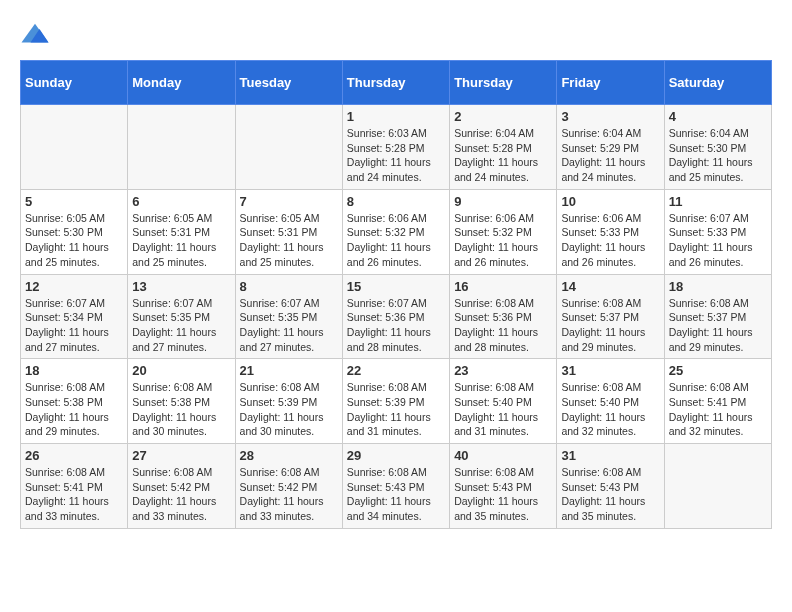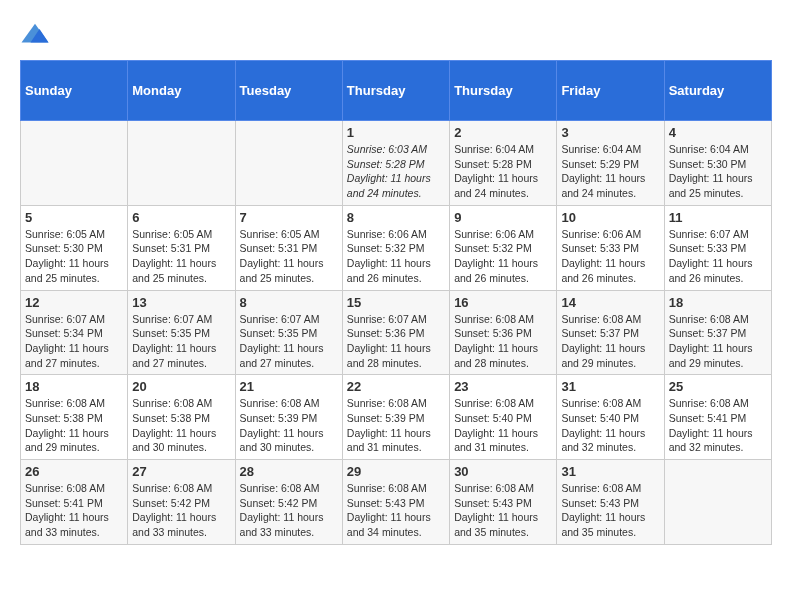--- a/index.html
+++ b/index.html
@@ -55,21 +55,21 @@
     table {
       width: 100%;
       border-collapse: collapse;
       font-size: 11px;
     }
     thead tr {
       background-color: #2a6dd9;
       color: white;
     }
     thead th {
-      padding: 22px 4px;
+      padding: 14px 4px;
       text-align: left;
       font-size: 13px;
       font-weight: bold;
       border: 1px solid #5588e8;
     }
     tbody tr {
       vertical-align: top;
     }
     tbody td {
       border: 1px solid #ccc;
@@ -131,21 +131,21 @@
         <th>Saturday</th>
       </tr>
   </thead>
   <tbody id="calendar-body">
   <tr>
         <td class="empty-cell"></td>
         <td class="empty-cell"></td>
         <td class="empty-cell"></td>
         <td>
           <span class="day-number">1</span>
-          <div class="day-info" style="white-space: pre-line; font-style: italic;">Sunrise: 6:03 AM
+          <div class="day-info" style="white-space: pre-line;">Sunrise: 6:03 AM
 Sunset: 5:28 PM
 Daylight: 11 hours and 24 minutes.</div>
         </td>
         <td>
           <span class="day-number">2</span>
           <div class="day-info" style="white-space: pre-line;">Sunrise: 6:04 AM
 Sunset: 5:28 PM
 Daylight: 11 hours and 24 minutes.</div>
         </td>
         <td>
@@ -312,21 +312,21 @@
 Sunset: 5:42 PM
 Daylight: 11 hours and 33 minutes.</div>
         </td>
         <td>
           <span class="day-number">29</span>
           <div class="day-info" style="white-space: pre-line;">Sunrise: 6:08 AM
 Sunset: 5:43 PM
 Daylight: 11 hours and 34 minutes.</div>
         </td>
         <td>
-          <span class="day-number">30</span>
+          <span class="day-number">40</span>
           <div class="day-info" style="white-space: pre-line;">Sunrise: 6:08 AM
 Sunset: 5:43 PM
 Daylight: 11 hours and 35 minutes.</div>
         </td>
         <td>
           <span class="day-number">31</span>
           <div class="day-info" style="white-space: pre-line;">Sunrise: 6:08 AM
 Sunset: 5:43 PM
 Daylight: 11 hours and 35 minutes.</div>
         </td>

